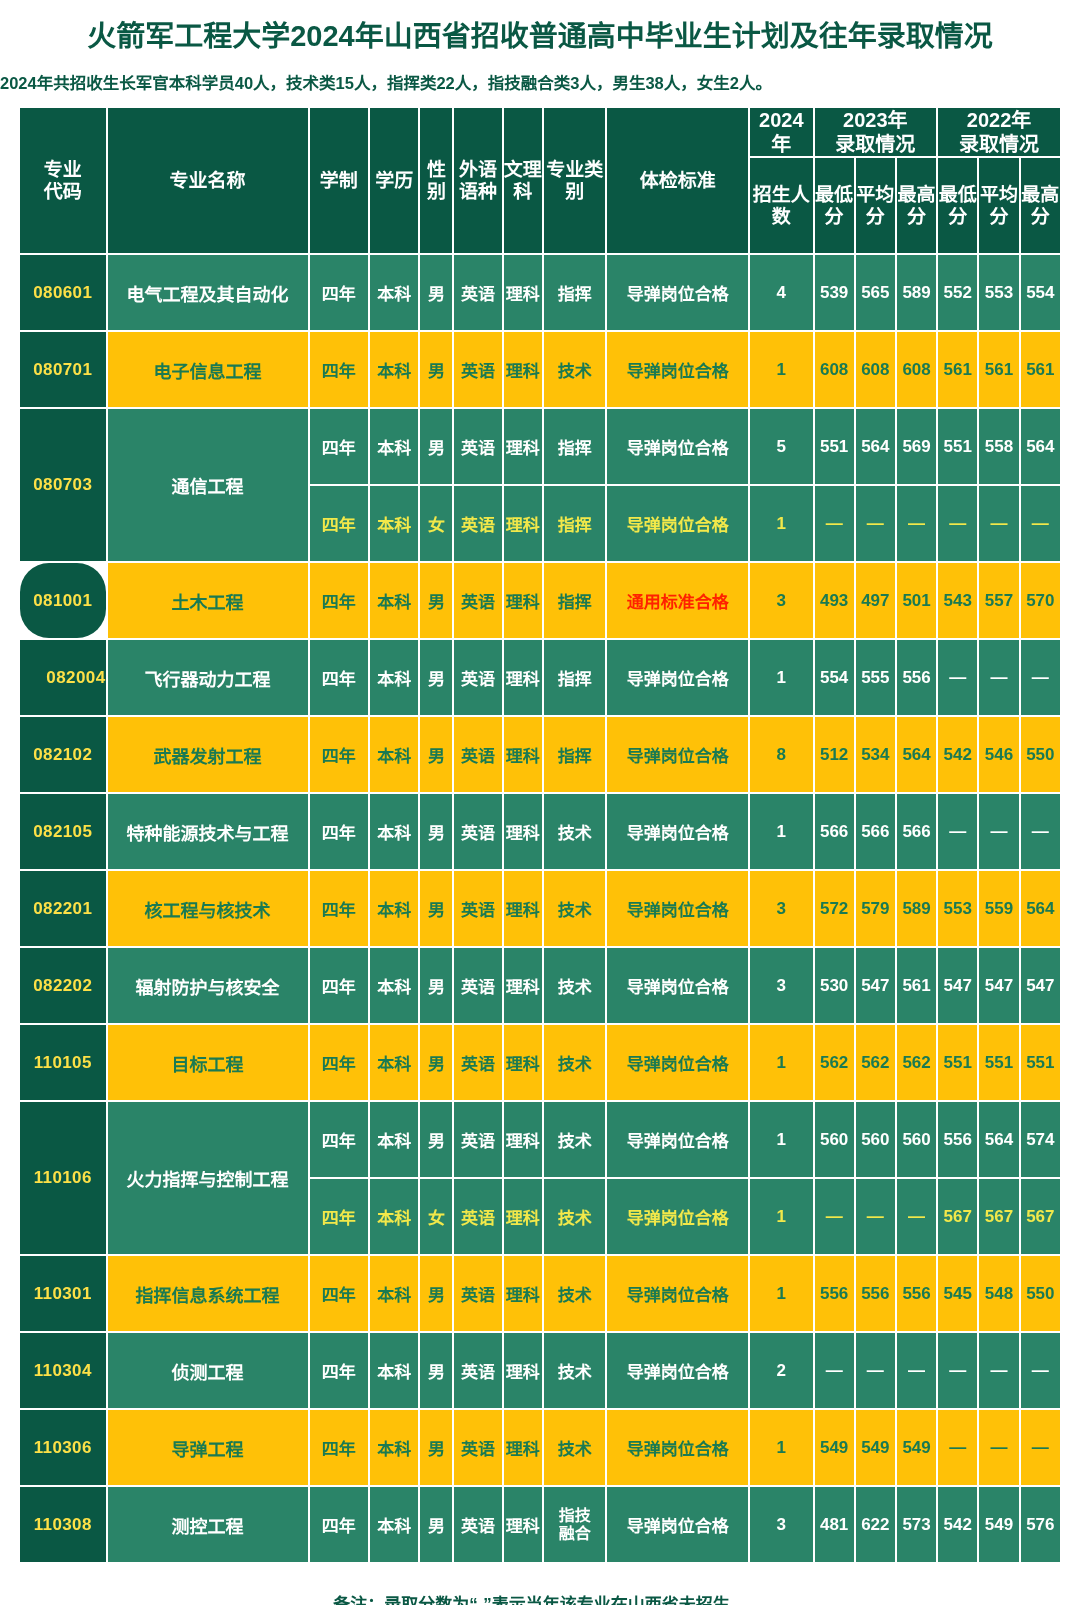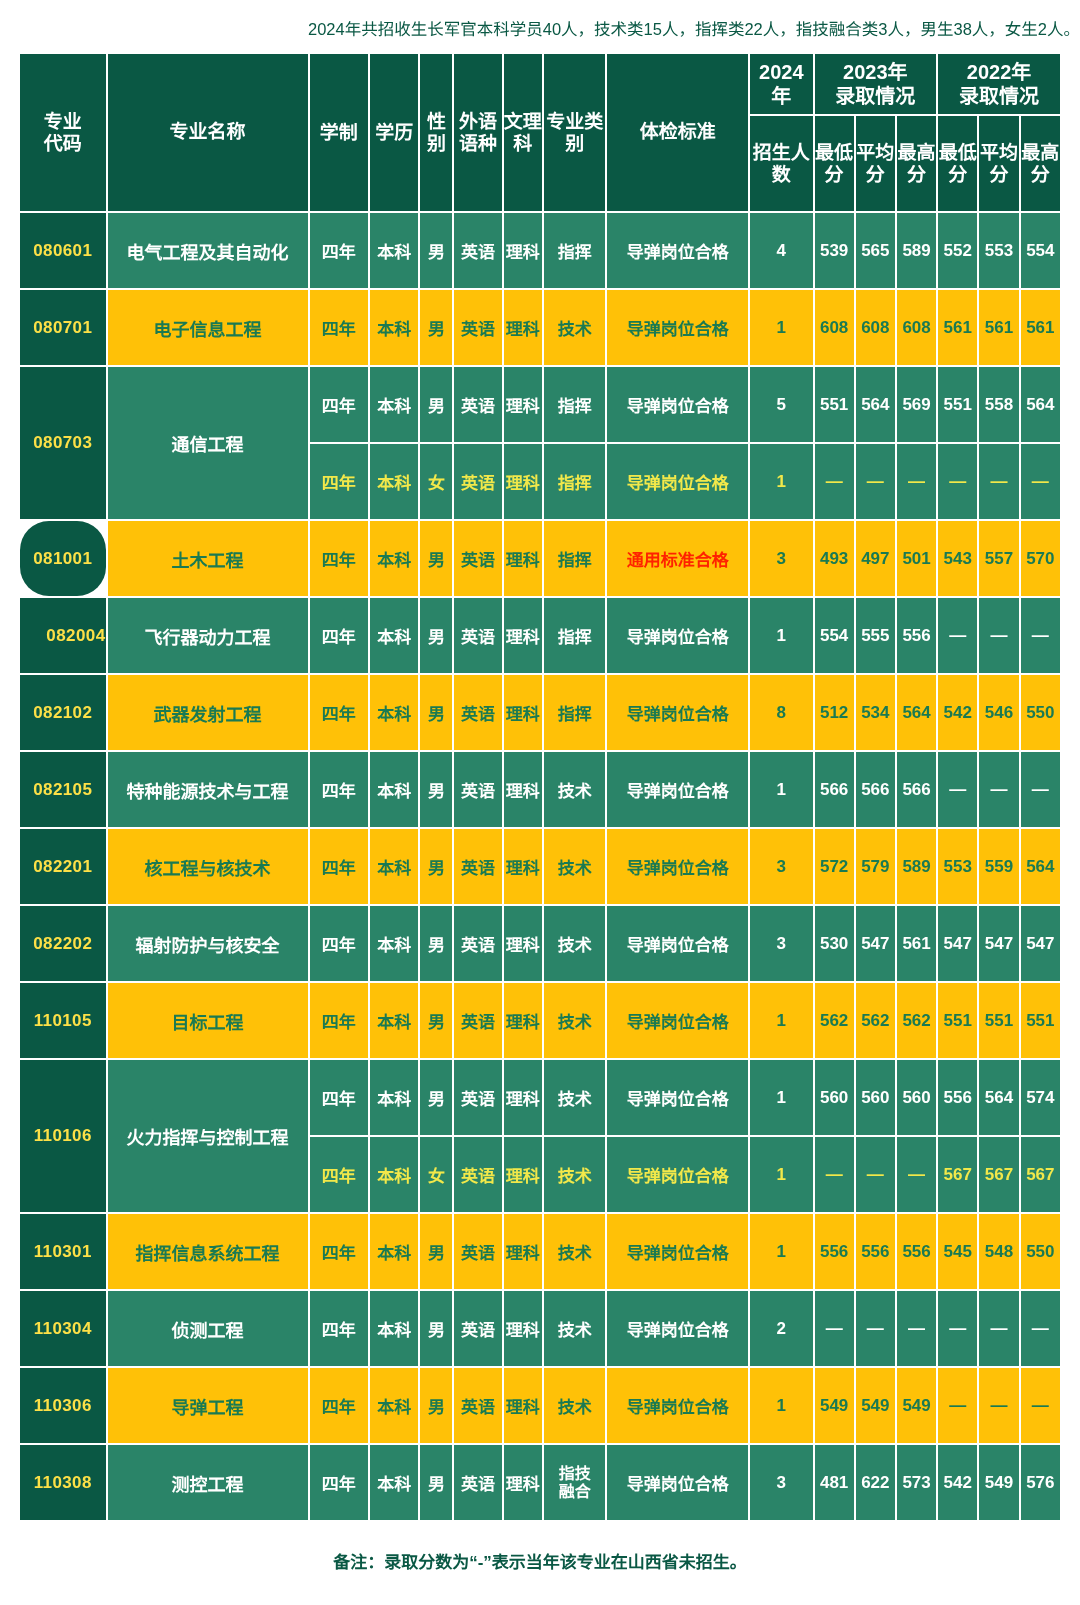--- a/index.html
+++ b/index.html
@@ -15,23 +15,23 @@
   .title{
     text-align:center;
     font-size:29px;
     font-weight:bold;
     color:#0a5844;
     letter-spacing:0px;
     padding:18px 0 0 0;
     line-height:1.25;
   }
   .subtitle{
-    text-align:right;
+    text-align:left;
     font-size:16.5px;
-    font-weight:normal;
+    font-weight:bold;
     color:#0a5844;
     padding:16px 0 12px 0;
     letter-spacing:0px;
   }
 
   table.plan{
     border-collapse:separate;
     border-spacing:2px;
     width:1044px;
     margin:0 auto;
@@ -90,20 +90,21 @@
     padding:26px 0 18px 0;
   }
 
   
 </style>
 </head>
 <body>
 
 <div class="page">
 
+  <div class="title">火箭军工程大学2024年山西省招收普通高中毕业生计划及往年录取情况</div>
   <div class="subtitle">2024年共招收生长军官本科学员40人，技术类15人，指挥类22人，指技融合类3人，男生38人，女生2人。</div>
 
   <table class="plan">
     <colgroup>
       <col style="width:85px">
       <col style="width:199px">
       <col style="width:58px">
       <col style="width:48px">
       <col style="width:32px">
       <col style="width:47px">
@@ -137,21 +138,21 @@
         <th class="hd" rowspan="2">
           <span class="vert">外语语种</span>
         </th>
         <th class="hd" rowspan="2">
           <span class="vert">文理科</span>
         </th>
         <th class="hd" rowspan="2">
           <span class="vert">专业类别</span>
         </th>
         <th class="hd" rowspan="2">体检标准</th>
-        <th class="hd hd-year" style="height:60px">2024年</th>
+        <th class="hd hd-year" style="height:48px">2024年</th>
         <th class="hd hd-year" colspan="3">
           <span>2023年</span><br>
           <span>录取情况</span>
         </th>
         <th class="hd hd-year" colspan="3">
           <span>2022年</span><br>
           <span>录取情况</span>
         </th>
       </tr>
       <tr>

